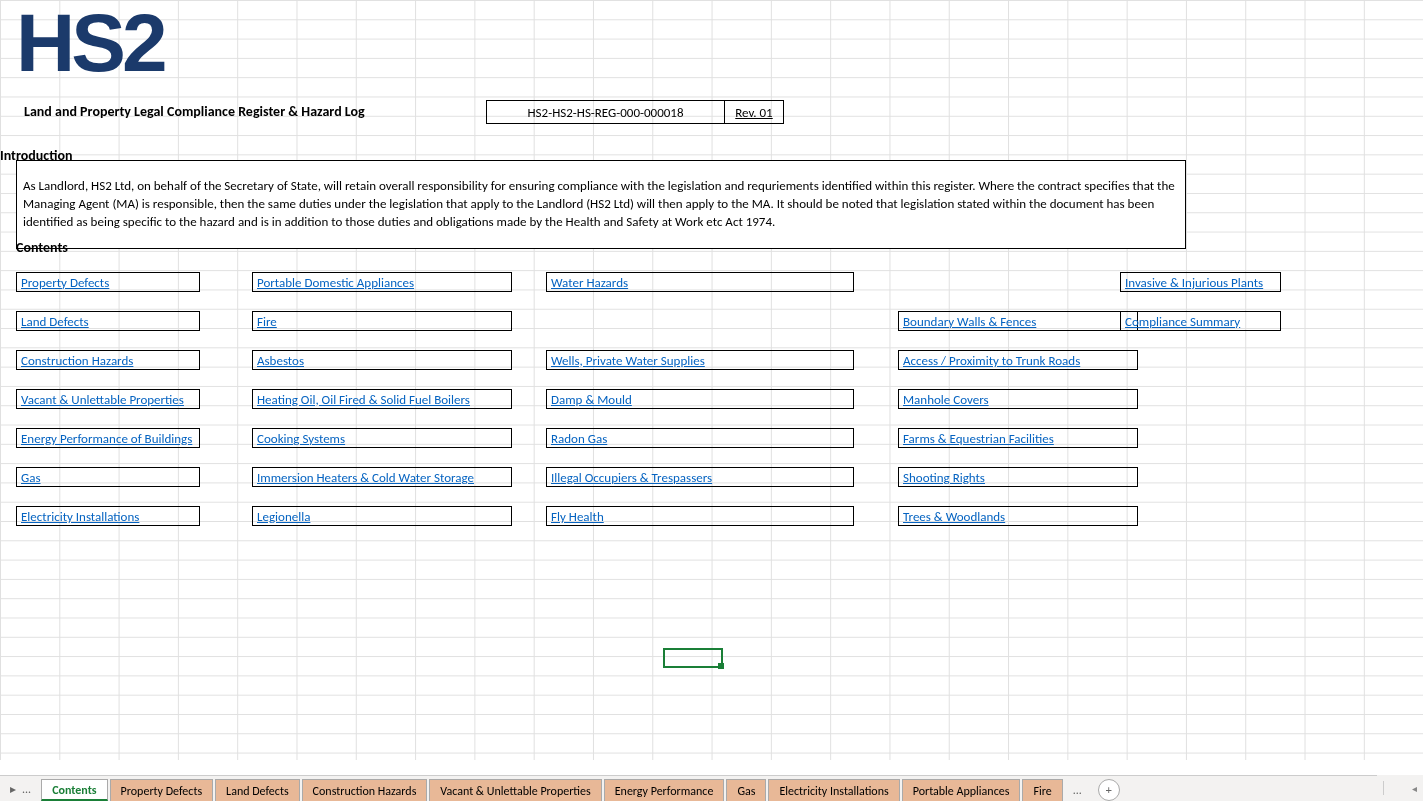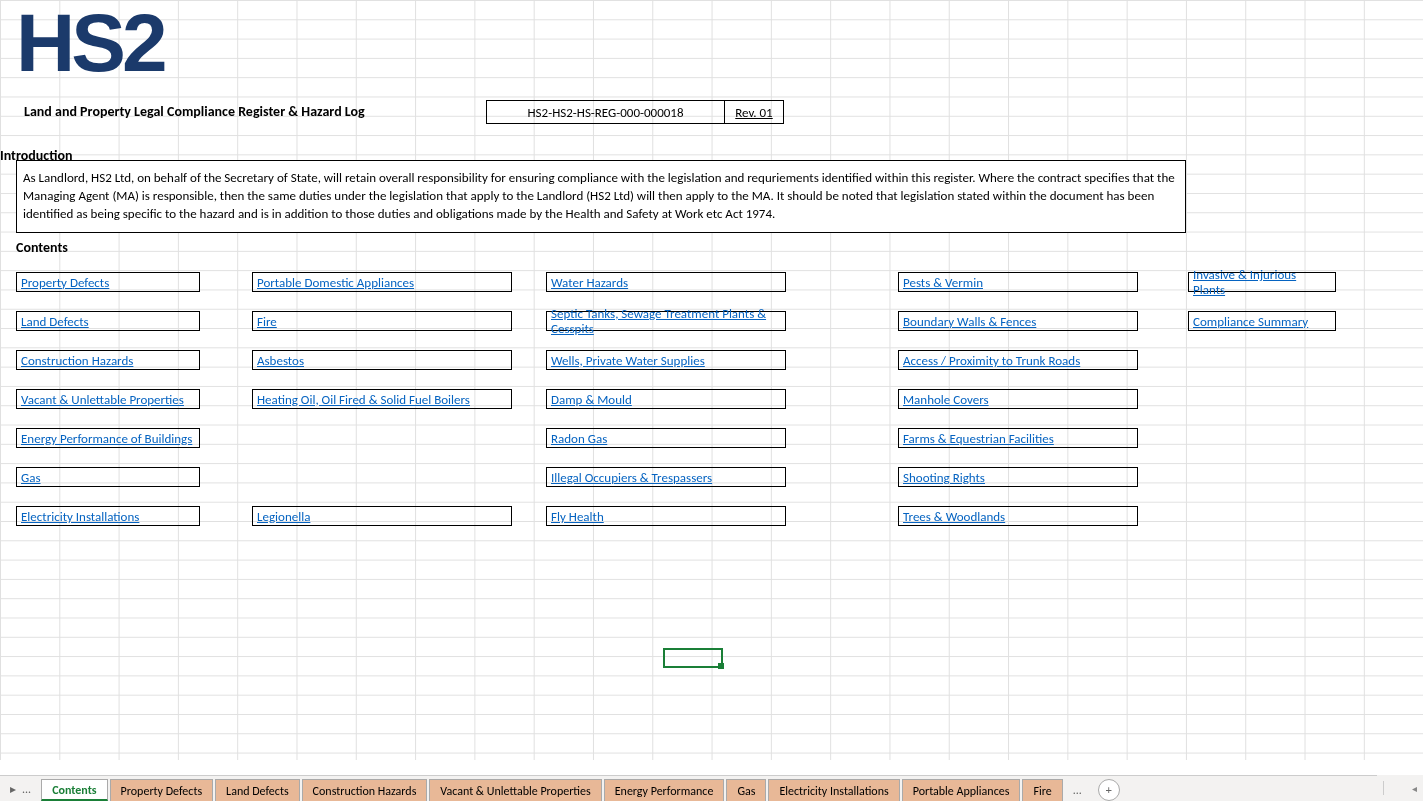--- a/index.html
+++ b/index.html
@@ -22,36 +22,36 @@
 
   .doc-title { position: absolute; top: 103px; left: 24px; font-weight: 700; font-size: 14px; }
 
   .doc-id-box { position: absolute; top: 100px; left: 486px; border: 1px solid #000; height: 24px; display: flex; align-items: center; }
   .doc-id { width: 238px; text-align: center; border-right: 1px solid #000; height: 100%; display: flex; align-items: center; justify-content: center; }
   .doc-rev { width: 58px; text-align: center; height: 100%; display: flex; align-items: center; justify-content: center; text-decoration: underline; }
 
   .section-h { font-weight: 700; font-size: 14px; position: absolute; }
   .intro-h { top: 147px; left: 0; }
 
-  .intro-box { position: absolute; top: 160px; left: 16px; width: 1170px; border: 1px solid #000; background: #fff; padding: 8px 6px; line-height: 1.4; font-size: 13px; }
+  .intro-box { position: absolute; top: 160px; left: 16px; width: 1170px; border: 1px solid #000; background: #fff; padding: 16px 6px; line-height: 1.4; font-size: 13px; }
 
   .contents-h { top: 239px; left: 16px; }
 
   .link-cell {
     position: absolute; border: 1px solid #000; background: transparent;
     padding: 2px 4px; display: flex; align-items: center;
     color: #0563c1; text-decoration: underline; font-size: 13px;
     cursor: pointer;
   }
   
   .c1 { left: 16px; width: 184px; }
   .c2 { left: 252px; width: 260px; }
-  .c3 { left: 546px; width: 240px; }
+  .c3 { left: 546px; width: 308px; }
   .c4 { left: 898px; width: 240px; }
-  .c5 { left: 1188px; width: 148px; }
+  .c5 { left: 1120px; width: 161px; }
 
   
   .r1 { top: 272px; }
   .r2 { top: 311px; }
   .r3 { top: 350px; }
   .r4 { top: 389px; }
   .r5 { top: 428px; }
   .r6 { top: 467px; }
   .r7 { top: 506px; }
   .link-cell { height: 20px; }
@@ -107,31 +107,31 @@
     <a class="link-cell c1 r3">Construction Hazards</a>
     <a class="link-cell c1 r4">Vacant &amp; Unlettable Properties</a>
     <a class="link-cell c1 r5">Energy Performance of Buildings</a>
     <a class="link-cell c1 r6">Gas</a>
     <a class="link-cell c1 r7">Electricity Installations</a>
 
     <a class="link-cell c2 r1">Portable Domestic Appliances</a>
     <a class="link-cell c2 r2">Fire</a>
     <a class="link-cell c2 r3">Asbestos</a>
     <a class="link-cell c2 r4">Heating Oil, Oil Fired &amp; Solid Fuel Boilers</a>
+    <a class="link-cell c2 r5">Cooking Systems </a>
+    <a class="link-cell c2 r6">Immersion Heaters &amp; Cold Water Storage</a>
     <a class="link-cell c2 r7">Legionella</a>
 
     <a class="link-cell c3 r1">Water Hazards</a>
-    <a class="link-cell c3 r2">Septic Tanks, Sewage Treatment Plants &amp; Cesspits</a>
     <a class="link-cell c3 r3">Wells, Private Water Supplies</a>
     <a class="link-cell c3 r4">Damp &amp; Mould</a>
     <a class="link-cell c3 r5">Radon Gas</a>
     <a class="link-cell c3 r6">Illegal Occupiers &amp; Trespassers</a>
     <a class="link-cell c3 r7">Fly Health</a>
 
-    <a class="link-cell c4 r1">Pests &amp; Vermin</a>
     <a class="link-cell c4 r2">Boundary Walls &amp; Fences</a>
     <a class="link-cell c4 r3">Access / Proximity to Trunk Roads</a>
     <a class="link-cell c4 r4">Manhole Covers</a>
     <a class="link-cell c4 r5">Farms &amp; Equestrian Facilities</a>
     <a class="link-cell c4 r6">Shooting Rights</a>
     <a class="link-cell c4 r7">Trees &amp; Woodlands</a>
 
     <a class="link-cell c5 r1">Invasive &amp; Injurious Plants</a>
     <a class="link-cell c5 r2">Compliance Summary</a>
 

